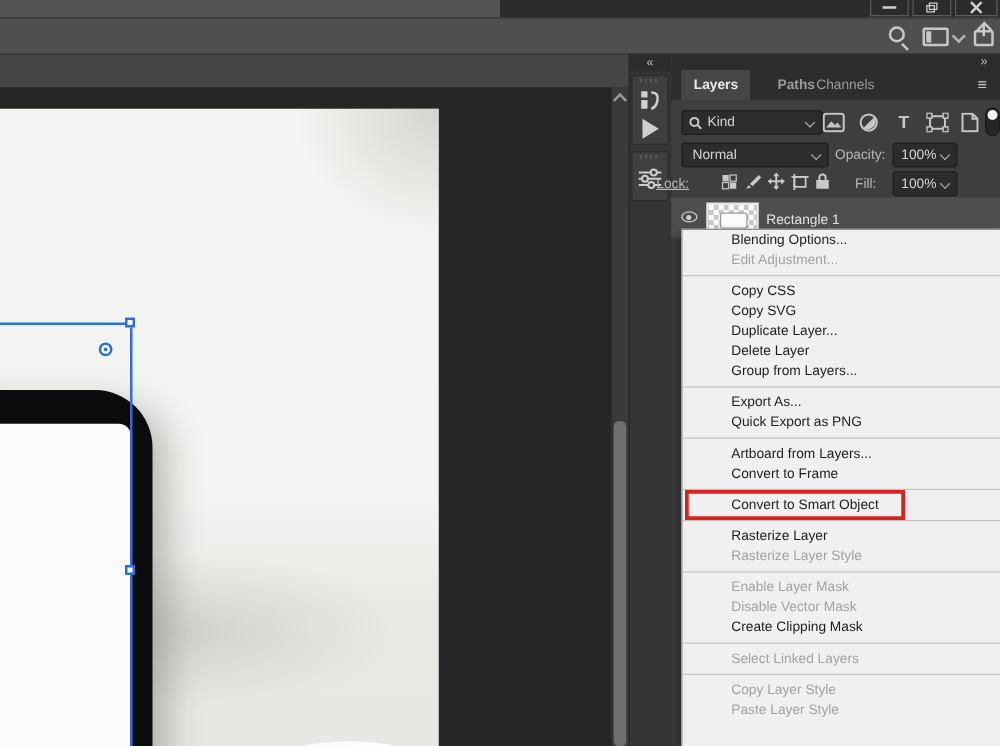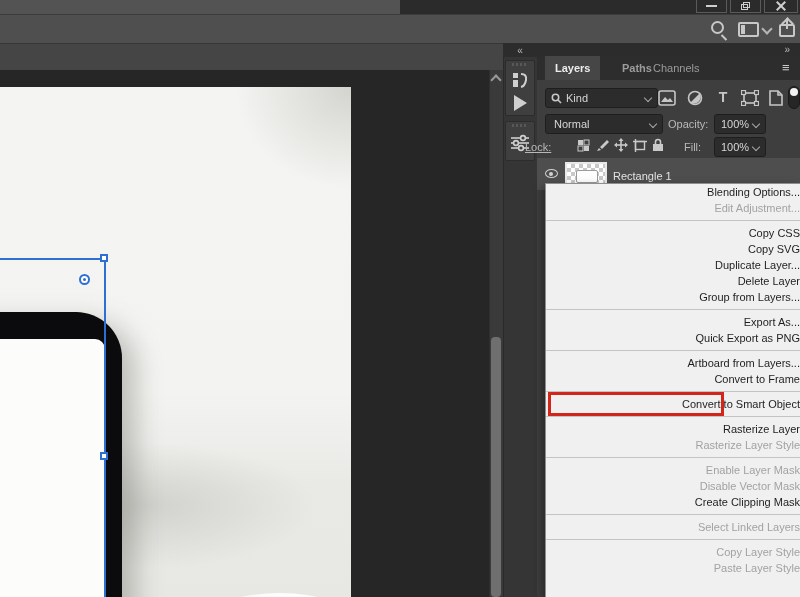--- a/index.html
+++ b/index.html
@@ -89,21 +89,21 @@
          background-size:8px 8px;}
   .thumb-shape{position:absolute;left:9px;top:6px;width:22px;height:13px;background:#fdfdfd;border:1px solid #9a9a9a;border-radius:2px;}
   .eye-glyph{position:relative;width:13px;height:9px;border:1.5px solid #d2d2d2;border-radius:50%;}
   .eye-glyph:after{content:"";position:absolute;left:3px;top:1.5px;width:4px;height:4px;border-radius:50%;background:#d2d2d2;}
   .layer-name{color:#e3e3e3;font-size:11px;}
 
   
   .menu{left:545px;top:183px;width:255px;height:414px;background:#f0f0f0;
         border-left:1px solid #8e8e8e;border-top:1px solid #8e8e8e;
         box-shadow:-3px 3px 8px rgba(0,0,0,.35);overflow:hidden;}
-  .menu-item{position:relative;height:16px;line-height:16px;padding-left:7px;font-size:11px;color:#1e1e1e;white-space:nowrap;text-align:right;}
+  .menu-item{position:relative;height:16px;line-height:16px;padding-left:39px;font-size:11px;color:#1e1e1e;white-space:nowrap;}
   .menu-item.disabled{color:#a2a2a2;}
   .menu-sep{border-top:1px solid #c3c3c3;margin:4px 0;}
   .menu-item.highlighted:after{content:"";position:absolute;left:2px;top:-4px;width:170px;height:18px;border:3px solid #d3261b;}
 
   .toggle-pill{left:788px;top:86px;width:12px;height:23px;background:#262626;border:1px solid #1b1b1b;border-radius:6px;}
   .toggle-knob{position:absolute;left:1px;top:1px;width:8px;height:8px;border-radius:50%;background:#f2f2f2;}
 </style>
 </head>
 <body>
 

